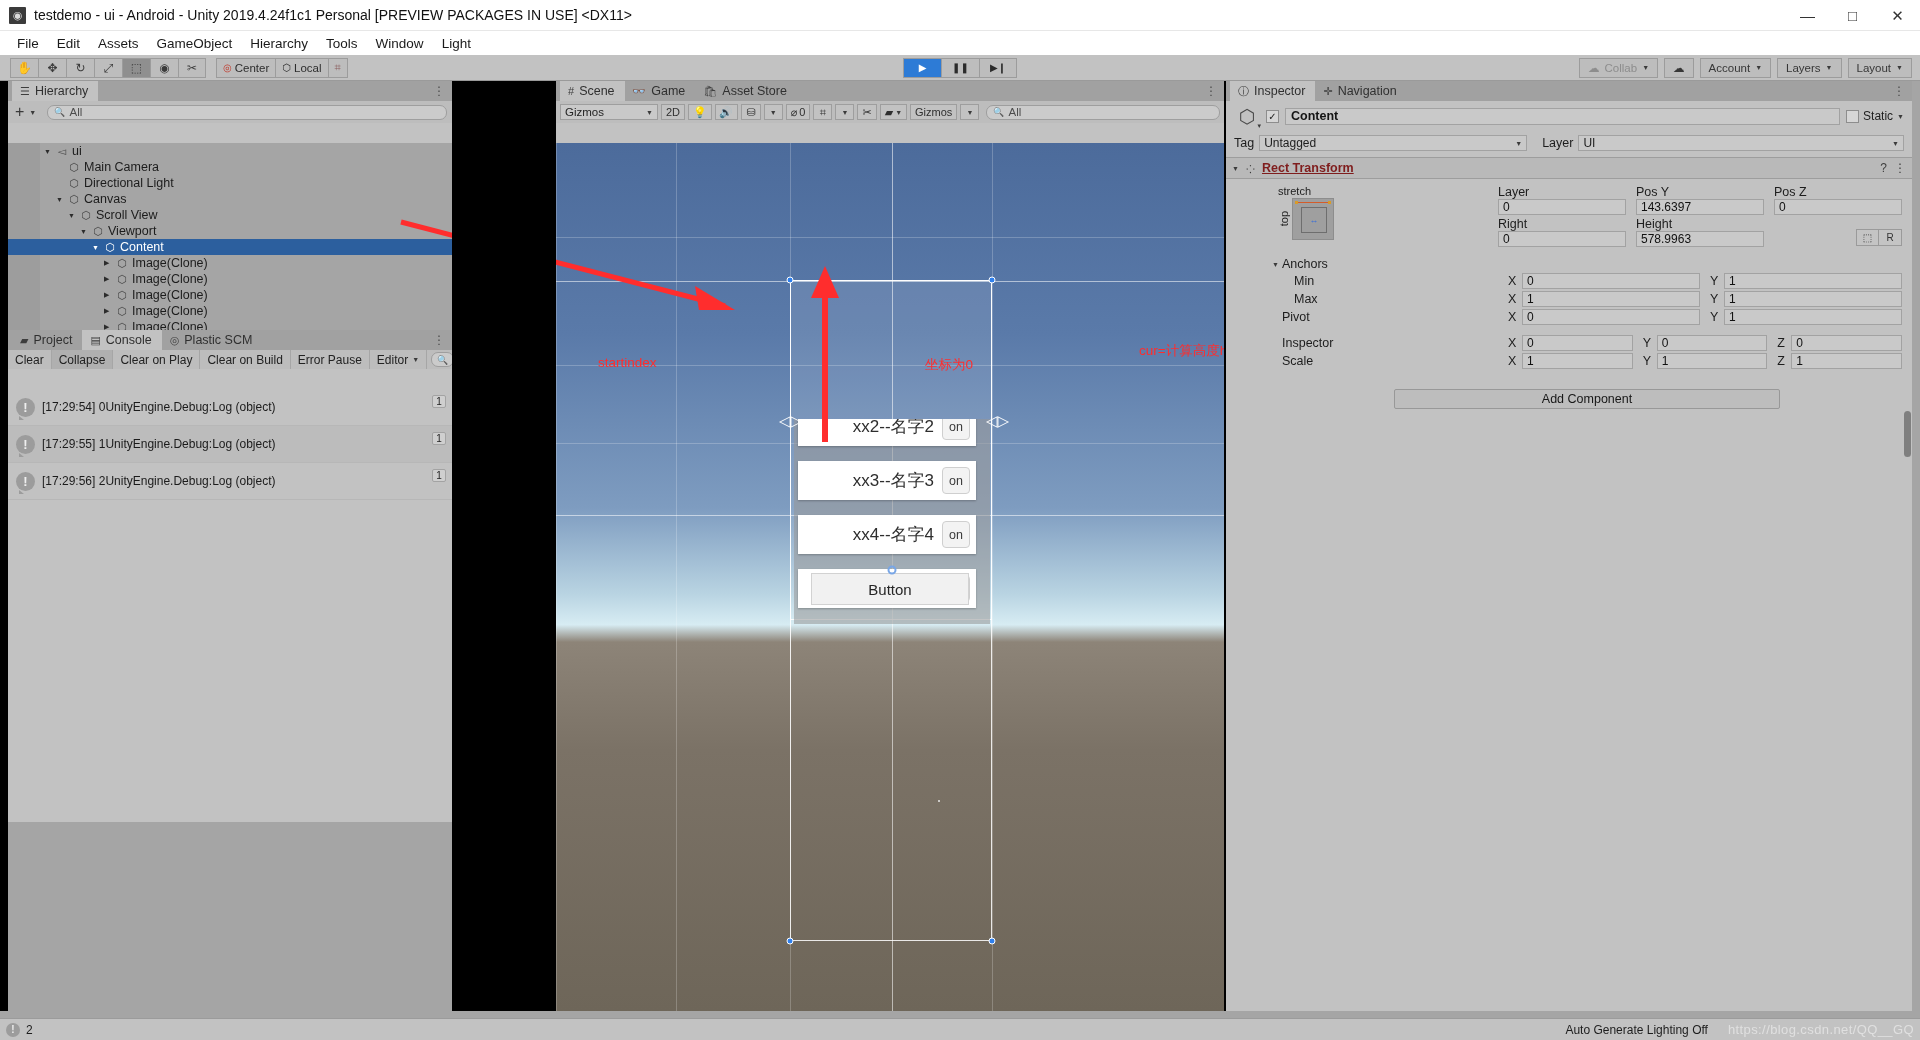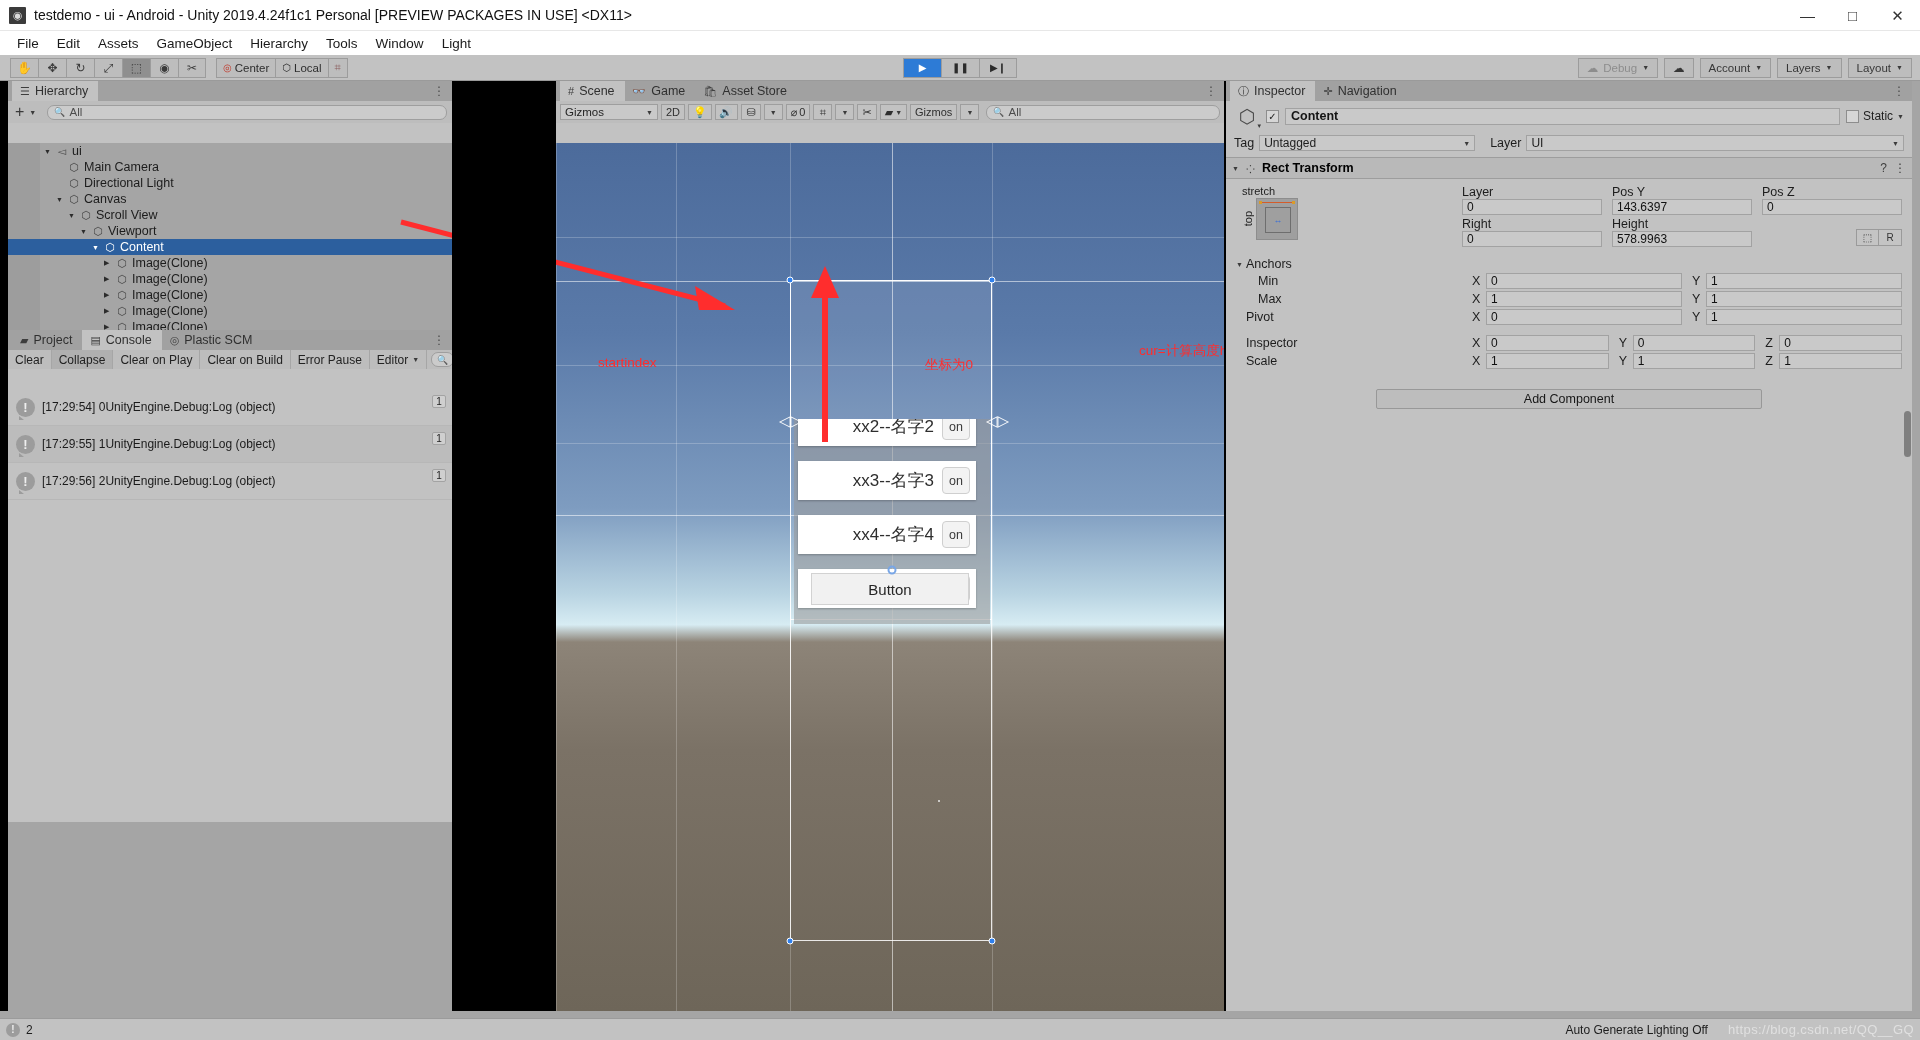--- a/index.html
+++ b/index.html
@@ -238,23 +238,23 @@
   .i-row2 { height: 24px; background: #c2c2c2; display: flex; align-items: center; padding: 0 8px; gap: 5px; }
   .i-lbl { font-size: 12.5px; color: #1d1d1d; }
   .dd {
     height: 16px; background: #c9c9c9; border: 1px solid #a2a2a2; display: flex; align-items: center;
     justify-content: space-between; padding: 0 4px; font-size: 12px; color: #1d1d1d;
   }
   .comp-header {
     height: 22px; background: #b9b9b9; border-top: 1px solid #9d9d9d; border-bottom: 1px solid #9d9d9d;
     display: flex; align-items: center; padding: 0 6px; gap: 7px; margin-top: 2px;
   }
-  .comp-title { font-size: 12.5px; font-weight: bold; color: #000000; }
+  .comp-title { font-size: 12.5px; font-weight: bold; color: #7f1d1d; text-decoration: underline; }
   .comp-icons { margin-left: auto; display: flex; gap: 7px; font-size: 12px; color: #3f3f3f; }
-  .rt-body { background: #c2c2c2; padding: 6px 10px 4px 10px; position: relative; }
+  .rt-body { background: #c2c2c2; padding: 6px 10px 4px 10px; position: relative; margin-left: 36px; }
   .anchor-preset {
     width: 42px; height: 42px; background: #9f9f9f; border: 1px solid #8d8d8d; position: relative;
   }
   .ap-inner {
     position: absolute; left: 8px; top: 8px; width: 26px; height: 26px; border: 1px solid #6e6e6e;
     display: flex; align-items: center; justify-content: center; font-size: 9px; color: #3a6fd8;
   }
   .ap-bar { position: absolute; left: 3px; right: 3px; top: 3px; height: 1px; background: #d45c2a; }
   .ap-dot { position: absolute; width: 3px; height: 3px; background: #d99b28; top: 2px; }
   .fld {
@@ -346,21 +346,21 @@
 
     <div class="tb-center">
       <div class="playbtn on">▶</div>
       <div class="playbtn">❚❚</div>
       <div class="playbtn">▶❙</div>
     </div>
 
     <div class="tb-right">
       <div class="rbtn ghost">
         <span>☁</span>
-        <span>Debug</span>
+        <span>Collab</span>
         <span class="caret">▼</span>
       </div>
       <div class="rbtn">
         <span>☁</span>
       </div>
       <div class="rbtn">
         <span>Account</span>
         <span class="caret">▼</span>
       </div>
       <div class="rbtn">
@@ -692,21 +692,21 @@
         <div class="namefield">Content</div>
         <div class="static-tog">
           <div class="chk"></div>
           <span>Static</span>
           <span class="caret">▼</span>
         </div>
       </div>
 
       <div class="i-row2">
         <span class="i-lbl">Tag</span>
-        <div class="dd" style="width:216px">
+        <div class="dd" style="width:268px">
           <span>Untagged</span>
           <span class="caret">▼</span>
         </div>
         <span class="i-lbl" style="margin-left:10px">Layer</span>
         <div class="dd" style="flex:1">
           <span>UI</span>
           <span class="caret">▼</span>
         </div>
       </div>
 

